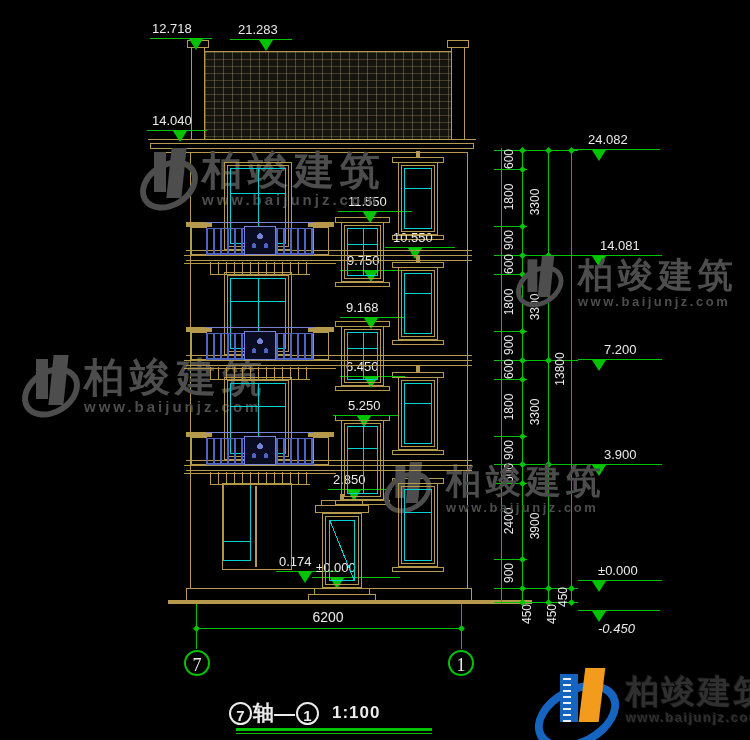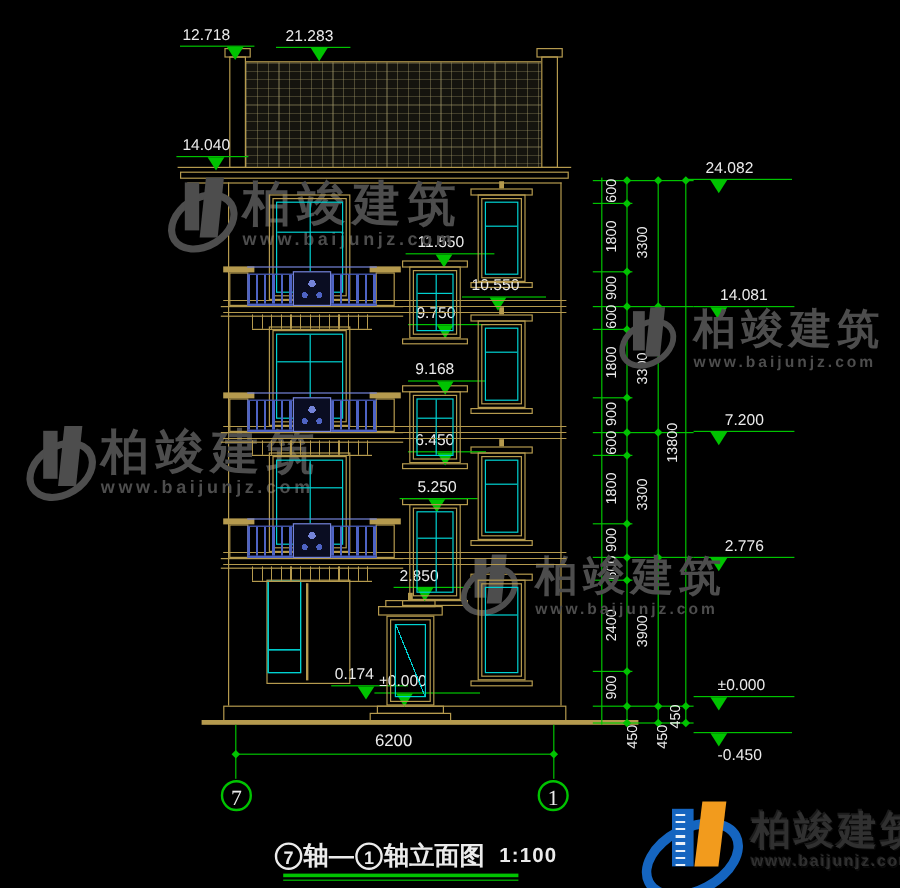--- a/index.html
+++ b/index.html
@@ -225,21 +225,20 @@
   <div class="tick" style="left:194px;top:626px;"></div>
   <div class="tick" style="left:459px;top:626px;"></div>
   <div class="dimtxt" style="left:298px;top:609px;width:60px;text-align:center;font-size:14px;">6200</div>
   <div class="bubble" style="left:184px;top:650px;">7</div>
   <div class="bubble" style="left:448px;top:650px;">1</div>
 
   <div id="title">
     <span class="tcirc">7</span>
       <span>轴—</span>
       <span class="tcirc">1</span>
-      <span>轴立面图</span>
       <span class="scale">1:100</span>
   </div>
   <div class="grl" style="left:236px;top:728px;width:196px;height:3px;"></div>
   <div class="grl" style="left:236px;top:733px;width:196px;height:1px;"></div>
 
   <div id="footer-logo">
     <div class="fl-icon">
       <div class="swoosh"></div>
         <div class="b1"></div>
         <div class="b2"></div>
@@ -436,21 +435,21 @@
       <div class="tri" style="left:592px;top:150px;"></div>
       <div class="elev-t" style="left:588px;top:132px;">24.082</div>
       <div class="grl" style="left:578px;top:255px;width:84px;height:1px;"></div>
       <div class="tri" style="left:592px;top:256px;"></div>
       <div class="elev-t" style="left:600px;top:238px;">14.081</div>
       <div class="grl" style="left:578px;top:359px;width:84px;height:1px;"></div>
       <div class="tri" style="left:592px;top:360px;"></div>
       <div class="elev-t" style="left:604px;top:342px;">7.200</div>
       <div class="grl" style="left:578px;top:464px;width:84px;height:1px;"></div>
       <div class="tri" style="left:592px;top:465px;"></div>
-      <div class="elev-t" style="left:604px;top:447px;">2.776</div>
+      <div class="elev-t" style="left:604px;top:447px;">3.900</div>
       <div class="grl" style="left:578px;top:580px;width:84px;height:1px;"></div>
       <div class="tri" style="left:592px;top:581px;"></div>
       <div class="elev-t" style="left:598px;top:563px;">±0.000</div>
       <div class="grl" style="left:578px;top:610px;width:82px;height:1px;"></div>
       <div class="tri" style="left:592px;top:611px;"></div>
-      <div class="elev-t" style="left:598px;top:621px;">-0.450</div>
+      <div class="elev-t" style="left:598px;top:621px;font-style:italic;">-0.450</div>
     </div>
 </div>
 
 </body></html>

